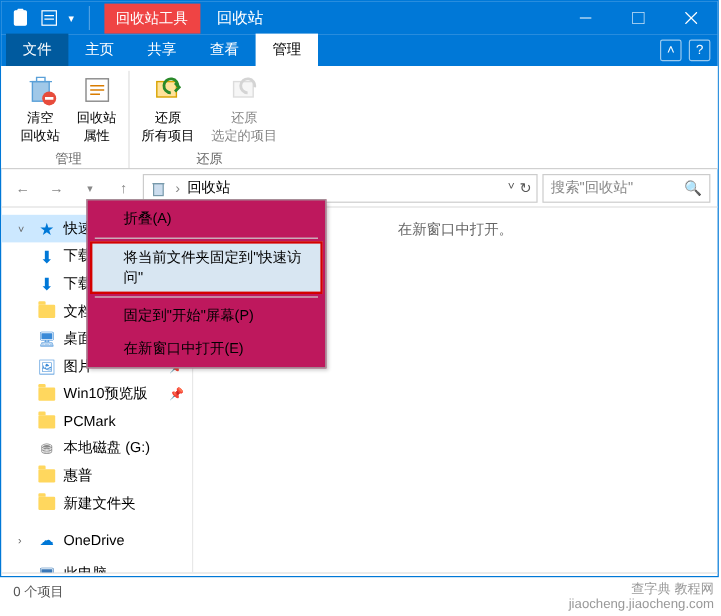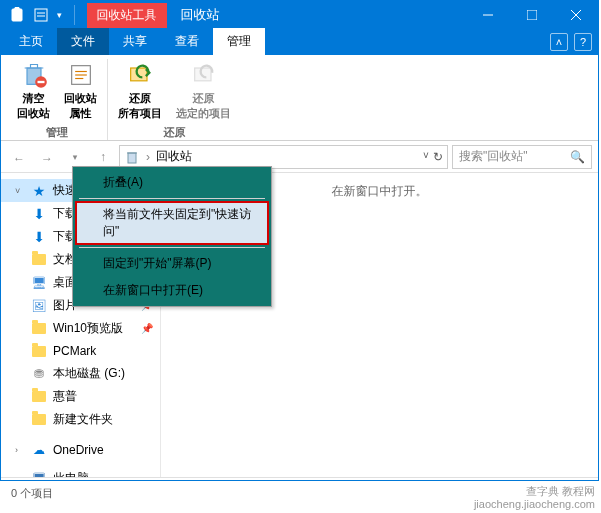--- a/index.html
+++ b/index.html
@@ -20,21 +20,21 @@
 .winbtn svg { width: 10px; height: 10px; }
 
 .tabbar { height: 26px; background: #0078d7; display: flex; align-items: flex-end; padding-left: 4px; position: relative; }
 .tab { padding: 5px 14px; color: #fff; font-size: 12px; cursor: default; }
 .tab.file { background: #005a9e; }
 .tab.active { background: #fff; color: #000; }
 .tab-help { position: absolute; right: 6px; top: 4px; display: flex; gap: 6px; color: #fff; }
 .tab-help span { width: 18px; height: 18px; display: flex; align-items: center; justify-content: center; border: 1px solid rgba(255,255,255,0.6); border-radius: 2px; font-size: 11px; }
 
 .ribbon { height: 86px; background: #fff; border-bottom: 1px solid #d0d0d0; display: flex; padding: 4px 6px 0 6px; }
-.ribbon-group { display: flex; flex-direction: column; align-items: center; padding: 0 6px; border-right: 1px solid #e0e0e0; font-weight: bold; }
+.ribbon-group { display: flex; flex-direction: column; align-items: center; padding: 0 6px; border-right: 1px solid #e0e0e0; }
 .ribbon-group:last-child { border-right: none; }
 .ribbon-row { display: flex; gap: 6px; }
 .ribbon-btn { display: flex; flex-direction: column; align-items: center; gap: 2px; padding: 2px 4px; font-size: 11px; cursor: default; }
 .ribbon-btn .ic { width: 28px; height: 28px; display: flex; align-items: center; justify-content: center; }
 .ribbon-glabel { font-size: 11px; color: #666; margin-top: auto; padding: 2px 0; }
 
 .navbar { height: 32px; display: flex; align-items: center; gap: 4px; padding: 0 6px; border-bottom: 1px solid #e0e0e0; }
 .navbtn { width: 24px; height: 24px; display: flex; align-items: center; justify-content: center; color: #888; }
 .addrbar { flex: 1; height: 24px; border: 1px solid #ccc; display: flex; align-items: center; padding: 0 4px; gap: 6px; font-size: 12px; }
 .addrbar .crumb-icon { width: 16px; height: 16px; }
@@ -47,21 +47,21 @@
 .tree-item { display: flex; align-items: center; gap: 6px; padding: 3px 6px 3px 14px; font-size: 12px; cursor: default; }
 .tree-item.selected { background: #cce8ff; }
 .tree-item.sub { padding-left: 30px; }
 .tree-item .chev { font-size: 9px; color: #666; width: 10px; }
 .tree-item .ic { width: 16px; height: 16px; display: flex; align-items: center; justify-content: center; }
 .pin { margin-left: auto; color: #888; font-size: 10px; }
 .content { flex: 1; display: flex; align-items: flex-start; justify-content: center; padding-top: 10px; color: #666; font-size: 12px; }
 
 .statusbar { height: 24px; border-top: 1px solid #e0e0e0; display: flex; align-items: flex-end; padding: 0 10px; font-size: 11px; color: #555; }
 
-.ctxmenu { position: absolute; left: 72px; top: 166px; width: 200px; background: #0f766e; border: 1px solid #a0a0a0; box-shadow: 2px 2px 3px rgba(0,0,0,0.2); z-index: 10; padding: 2px; }
+.ctxmenu { position: absolute; left: 72px; top: 166px; width: 200px; background: #be185d; border: 1px solid #a0a0a0; box-shadow: 2px 2px 3px rgba(0,0,0,0.2); z-index: 10; padding: 2px; }
 .ctxmenu-item { padding: 5px 10px 5px 28px; font-size: 12px; cursor: default; position: relative; }
 .ctxmenu-item.hl { background: #d8e6f2; border: 2px solid #d40000; padding: 3px 8px 3px 26px; }
 .ctxmenu-sep { height: 1px; background: #d0d0d0; margin: 2px 4px; }
 
 .watermark { position: absolute; right: 6px; bottom: 2px; font-size: 11px; color: #999; display: flex; flex-direction: column; align-items: flex-end; line-height: 1.2; }
 
 
 .folder-ic { width: 14px; height: 11px; background: #ffd75e; border-radius: 1px; position: relative; }
 .folder-ic::before { content: ''; position: absolute; top: -3px; left: 0; width: 6px; height: 3px; background: #ffd75e; border-radius: 1px 1px 0 0; }
 .star-ic { color: #0078d7; font-size: 14px; }
@@ -106,22 +106,22 @@
       <div class="winbtn">
           <svg viewBox="0 0 10 10">
             <line x1="0" y1="0" x2="10" y2="10" stroke="#fff"></line>
             <line x1="10" y1="0" x2="0" y2="10" stroke="#fff"></line>
           </svg>
         </div>
     </div>
   </div>
 
   <div class="tabbar">
+    <div class="tab file">文件</div>
     <div class="tab">主页</div>
-    <div class="tab file">文件</div>
     <div class="tab">共享</div>
     <div class="tab">查看</div>
     <div class="tab active">管理</div>
     <div class="tab-help">
       <span>˄</span>
       <span>?</span>
     </div>
   </div>
 
   <div class="ribbon">

